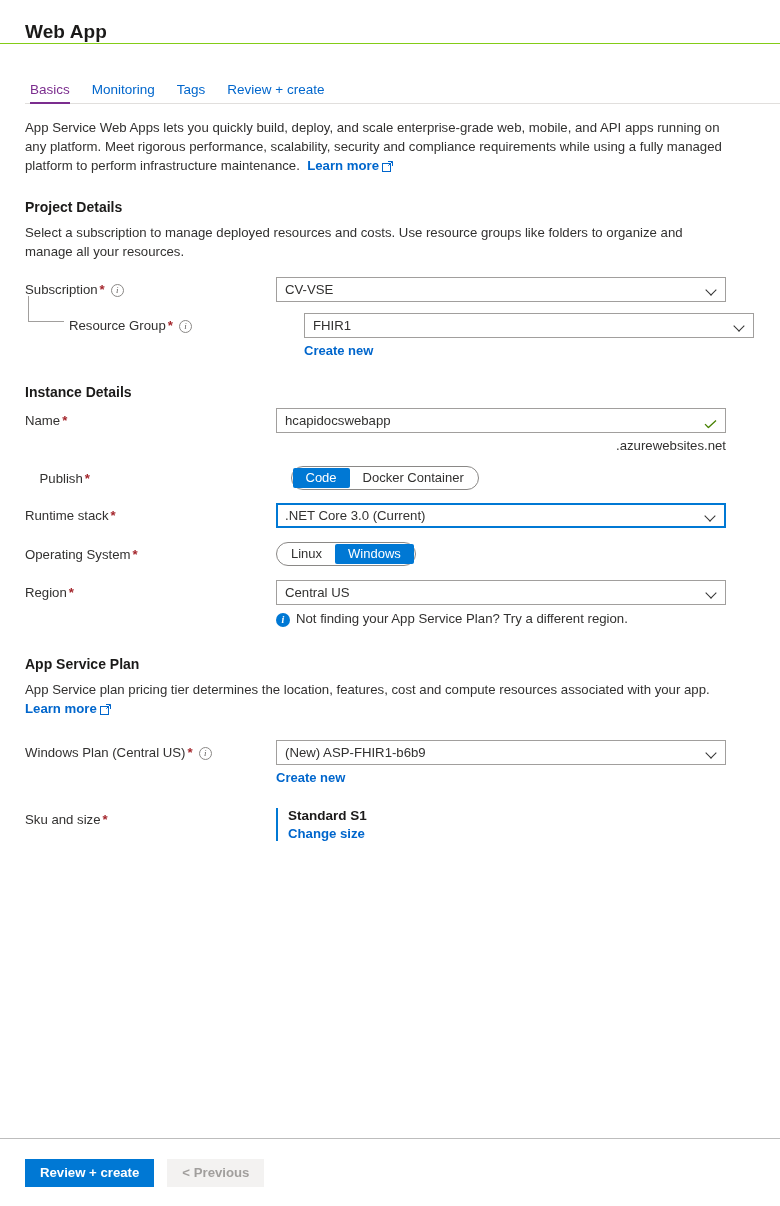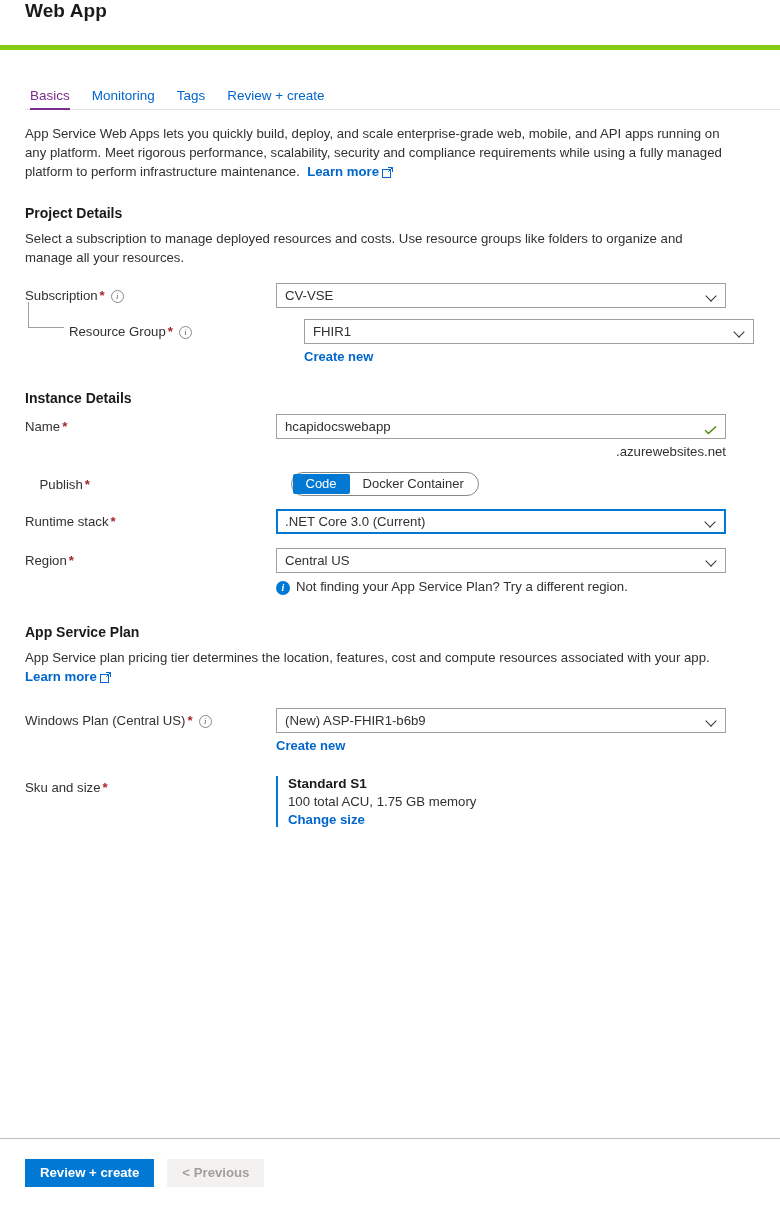--- a/index.html
+++ b/index.html
@@ -8,23 +8,23 @@
     width: 780px; height: 1206px;
     background: #ffffff;
     font-family: "Liberation Sans", sans-serif;
     color: #1b1a19;
     overflow: hidden;
     position: relative;
   }
 
   
   .page-header {
-    height: 50px;
-    border-bottom: 5px solid #84cc16;
-    display: flex; align-items: flex-start;
+    height: 44px;
+    border-bottom: 1px solid #84cc16;
+    display: flex; align-items: flex-end;
     padding-left: 25px;
   }
   .page-title { font-size: 19px; font-weight: 600; color: #1b1a19; letter-spacing: .1px; }
 
   
   .tabbar {
     height: 38px;
     margin-top: 22px;
     padding-left: 30px;
     display: flex; align-items: flex-end;
@@ -279,20 +279,31 @@
       <span>Runtime stack</span><span class="req">*</span>
     </div>
     <div class="field">
       <div class="combo focused">
         <span>.NET Core 3.0 (Current)</span>
         <span class="chev"></span>
       </div>
     </div>
   </div>
 
+  <div class="row" style="margin-top:14px;">
+    <div class="lbl">
+      <span>Operating System</span><span class="req">*</span>
+    </div>
+    <div class="field">
+      <div class="pill">
+        <div class="pill-opt">Linux</div>
+        <div class="pill-opt sel">Windows</div>
+      </div>
+    </div>
+  </div>
 
   <div class="row" style="margin-top:14px;">
     <div class="lbl">
       <span>Region</span><span class="req">*</span>
     </div>
     <div class="field">
       <div class="combo">
         <span>Central US</span>
         <span class="chev"></span>
       </div>
@@ -328,21 +339,20 @@
     </div>
   </div>
 
   <div class="row" style="margin-top:22px;">
     <div class="lbl">
       <span>Sku and size</span><span class="req">*</span>
     </div>
     <div class="field">
       <div class="sku-block">
         <div class="sku-title">Standard S1</div>
-        <div class="sku-desc">100 total ACU, 1.75 GB memory</div>
         <div class="sku-link">
           <a class="link">Change size</a>
         </div>
       </div>
     </div>
   </div>
 
 </div>
 
 <div class="footer">

